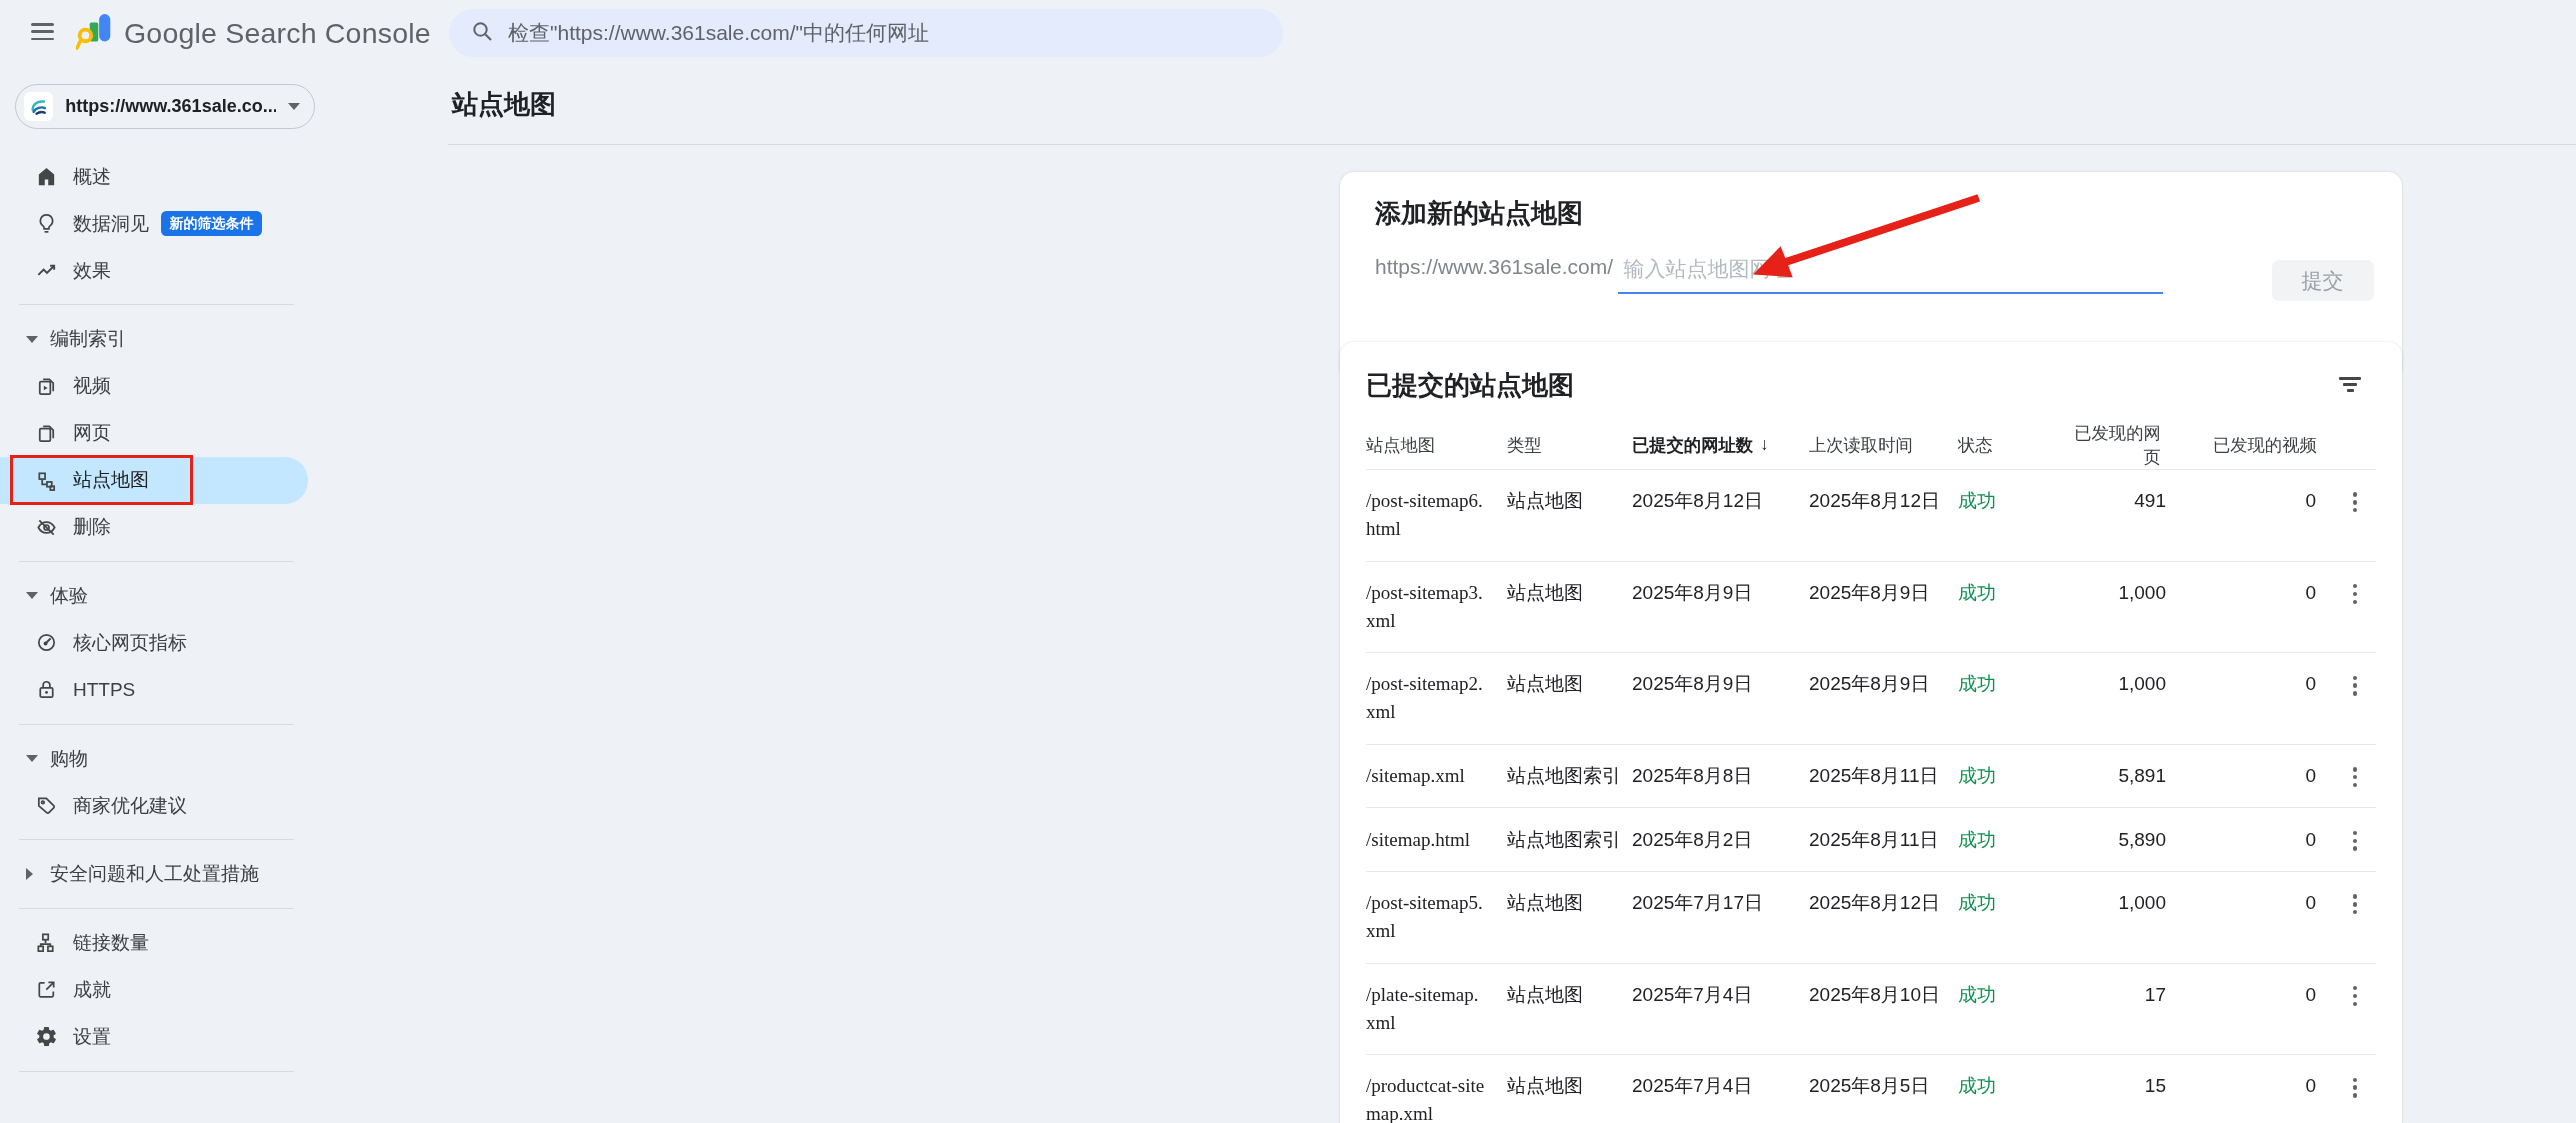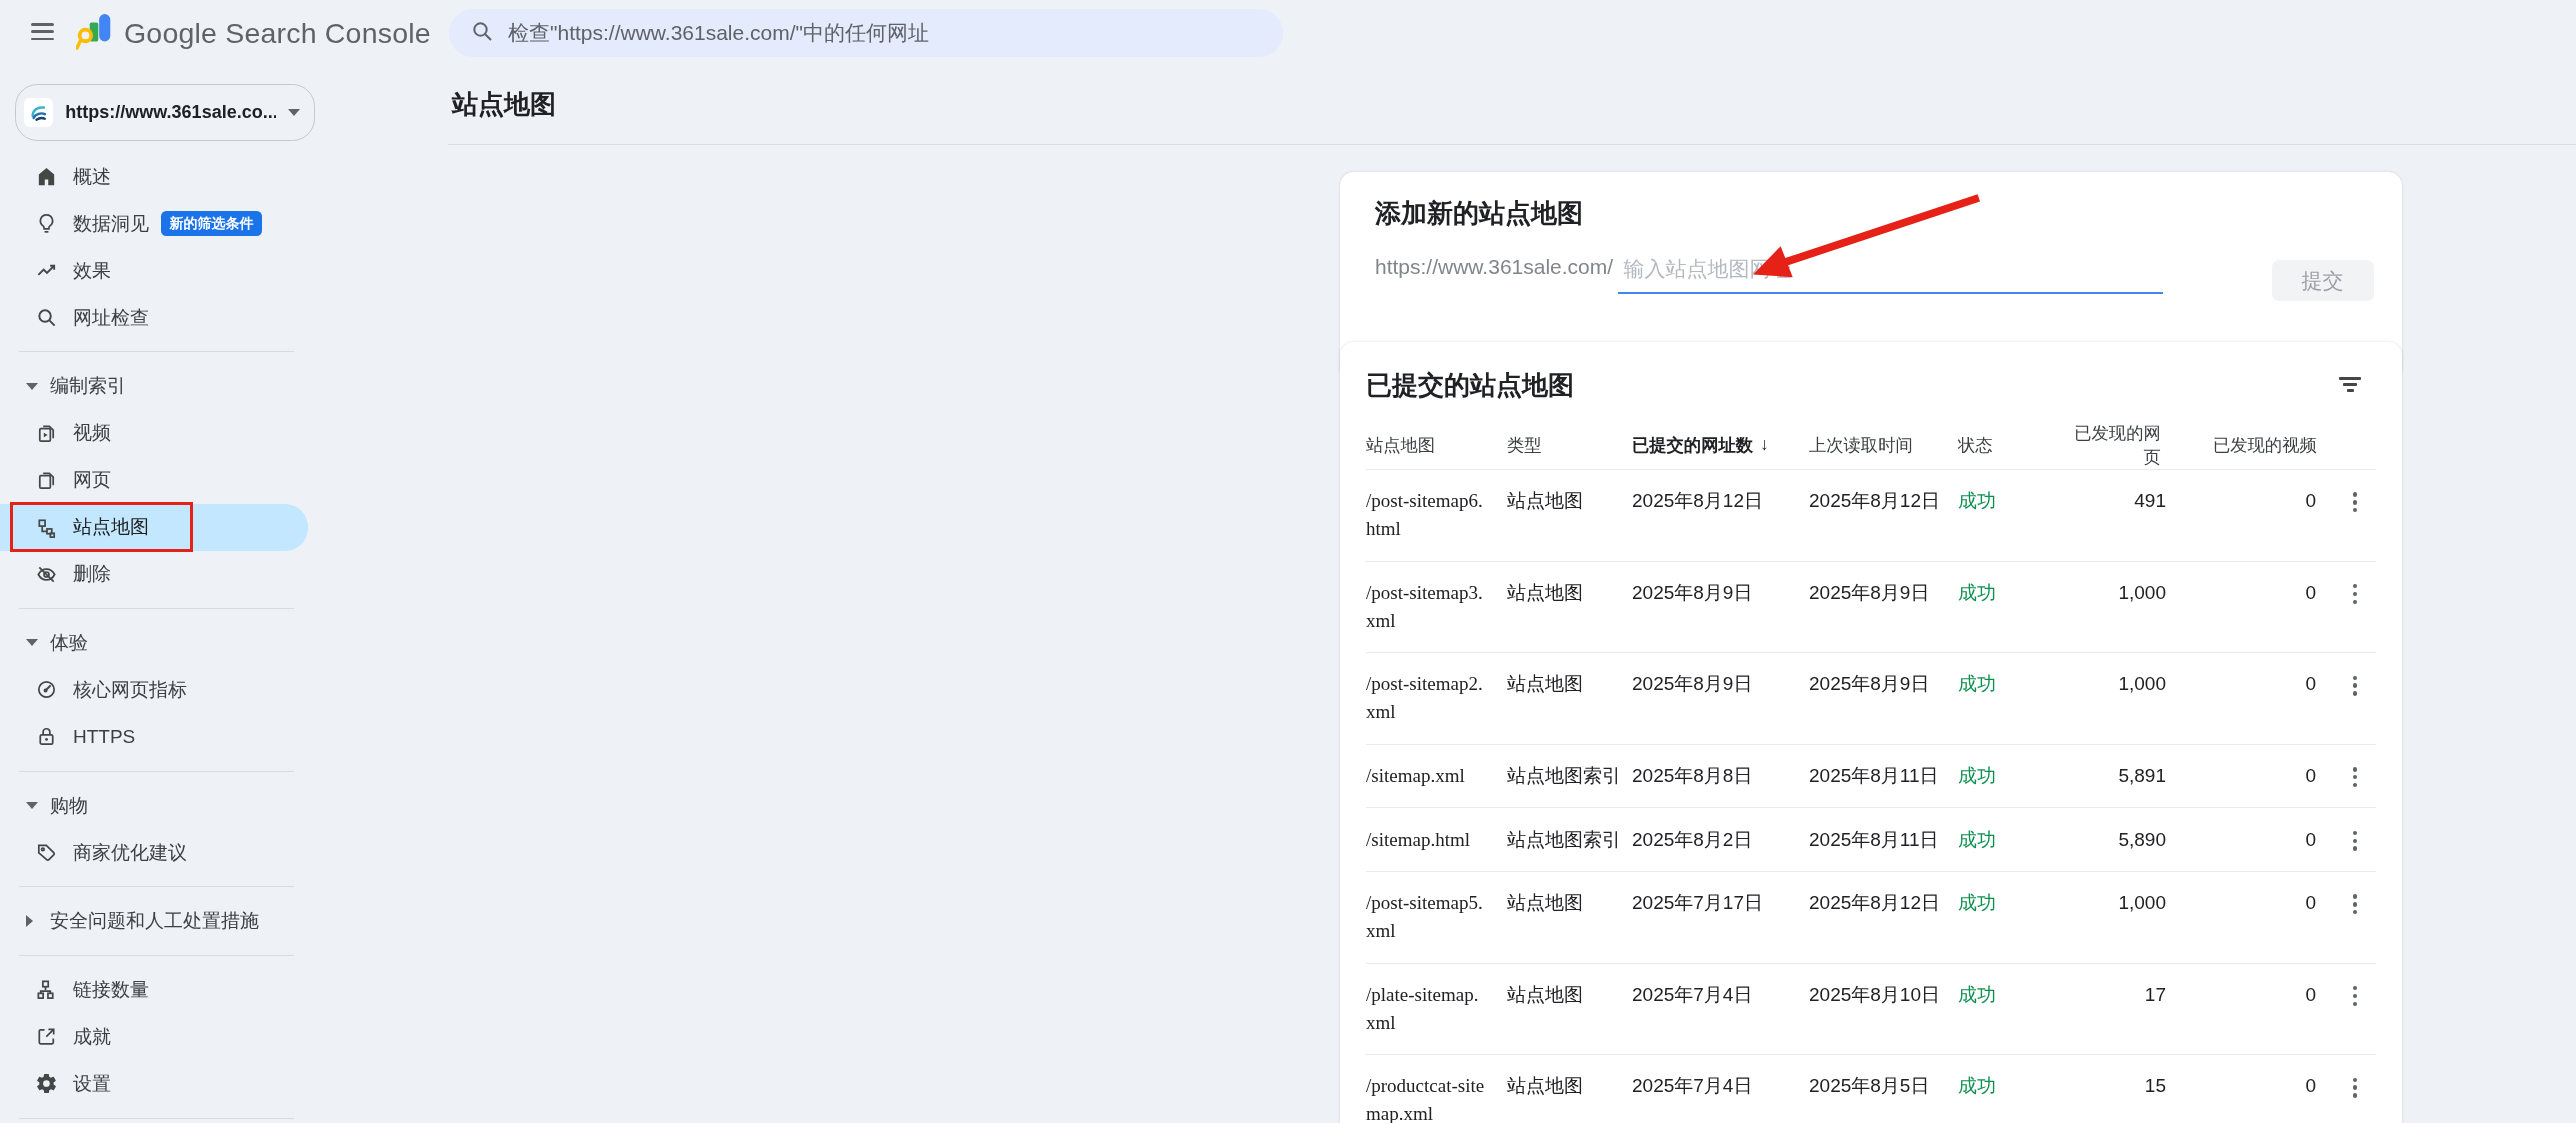--- a/index.html
+++ b/index.html
@@ -9,21 +9,21 @@
 
   
   .hamburger { position:absolute; left:31px; top:23px; width:22.5px; height:17.3px; display:flex; flex-direction:column; justify-content:space-between; cursor:pointer; }
   .hamburger span { display:block; height:2.6px; background:#5f6368; border-radius:1.7px; }
   .logo-wrap { position:absolute; left:76px; top:12px; display:flex; align-items:center; gap:12px; }
   .logo-title { font-size:28.5px; color:#5f6368; letter-spacing:0.2px; }
   .search-pill { position:absolute; left:449px; top:8.6px; width:834px; height:48px; border-radius:24px; background:#e3ebfc; display:flex; align-items:center; padding:0 21px; gap:14px; }
   .search-pill .ph { font-size:21px; color:#5f6368; }
 
   
-  .prop-pill { position:absolute; left:14.7px; top:84px; width:300px; height:57px; border:0.9px solid #c4c9cf; border-radius:22.5px; display:flex; align-items:center; padding:0 14px 0 8.6px; gap:12px; cursor:pointer; background:transparent; }
+  .prop-pill { position:absolute; left:14.7px; top:84px; width:300px; height:45px; border:0.9px solid #c4c9cf; border-radius:22.5px; display:flex; align-items:center; padding:0 14px 0 8.6px; gap:12px; cursor:pointer; background:transparent; }
   .prop-fav { width:29px; height:29px; background:#fff; border-radius:6px; display:flex; align-items:center; justify-content:center; }
   .prop-label { font-size:18px; font-weight:700; color:#202124; flex:1; white-space:nowrap; overflow:hidden; }
   .caret-down { width:0; height:0; border-left:6px solid transparent; border-right:6px solid transparent; border-top:7px solid #5f6368; }
 
   
   .sidebar { position:absolute; left:0; top:153px; width:337px; }
   .sb-item { position:relative; height:47px; display:flex; align-items:center; cursor:pointer; }
   .sb-item .ic { position:absolute; left:35px; width:23px; height:23px; display:flex; align-items:center; justify-content:center; }
   .sb-item .ic svg { width:23px; height:23px; }
   .sb-item .lbl { margin-left:73px; font-size:19px; color:#3c4043; }
@@ -140,29 +140,20 @@
       </div>
       <div class="sb-item">
         <span class="ic">
           <svg viewBox="0 0 24 24" fill="none" stroke="#444746" stroke-width="2">
             <path d="M3.5 16.5 9 11l3.5 3.5L20 7"></path>
             <path d="M15.8 7H20v4.2"></path>
           </svg>
         </span>
         <span class="lbl">效果</span>
       </div>
-      <div class="sb-item">
-        <span class="ic">
-          <svg viewBox="0 0 24 24" fill="none" stroke="#444746" stroke-width="2">
-            <circle cx="10.5" cy="10.5" r="6"></circle>
-            <line x1="15" y1="15" x2="20.5" y2="20.5"></line>
-          </svg>
-        </span>
-        <span class="lbl">网址检查</span>
-      </div>
       <div class="sb-divider"></div>
       <div class="sb-section">
         <span class="car exp"></span>
         <span class="lbl">编制索引</span>
       </div>
       <div class="sb-item">
         <span class="ic">
           <svg viewBox="0 0 24 24" fill="none" stroke="#444746" stroke-width="1.8">
             <rect x="5" y="7" width="11" height="13" rx="1.2"></rect>
             <path d="M8.5 4.5H15l4 4V17"></path>

